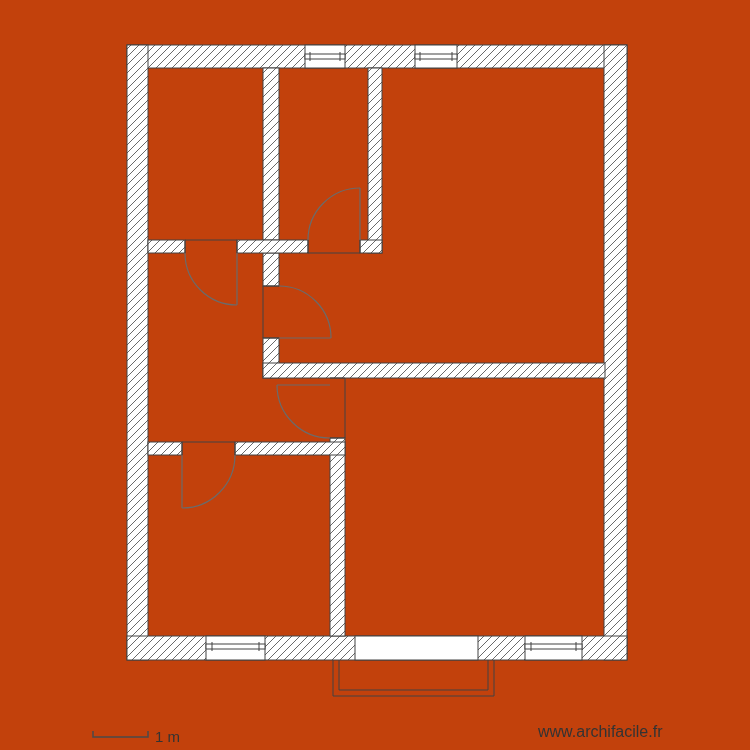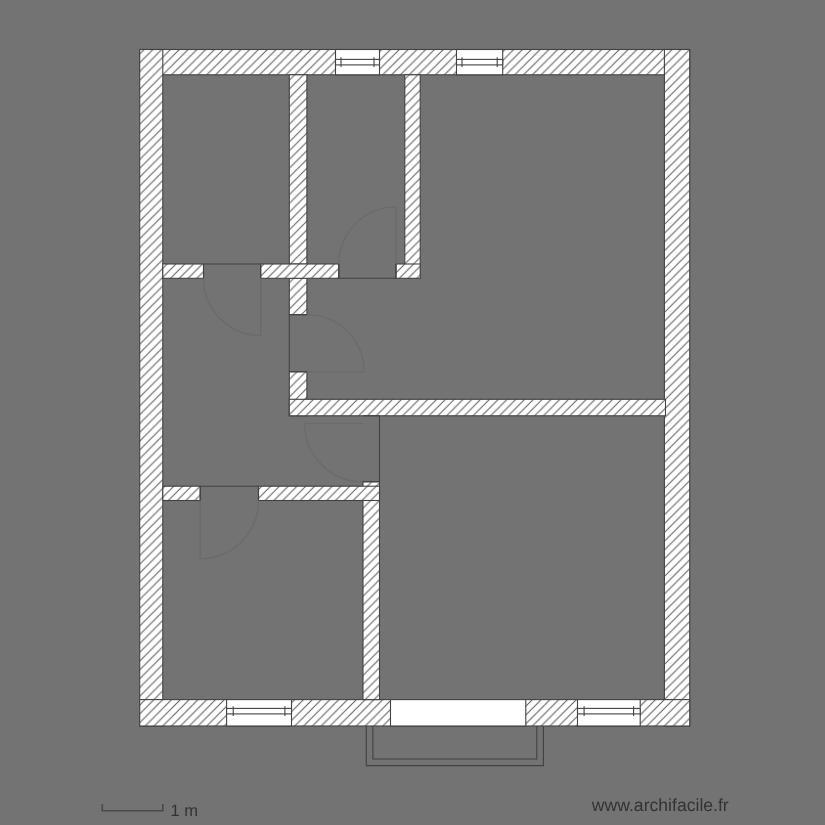--- a/index.html
+++ b/index.html
@@ -8,21 +8,21 @@
     width: 750px;
     height: 750px;
     background: #ffffff;
     font-family: "Liberation Sans", sans-serif;
     overflow: hidden;
   }
   #stage {
     position: relative;
     width: 750px;
     height: 750px;
-    background: #737373;
+    background: #c2410c;
   }
   svg { position: absolute; left: 0; top: 0; }
   text { fill: #333333; }
   .wall { fill: url(#hatch); stroke: #424242; stroke-width: 1; }
   .win  { fill: #ffffff; stroke: #424242; stroke-width: 1; }
   .glass{ fill: #ffffff; stroke: #424242; stroke-width: 1; }
   .tick { stroke: #424242; stroke-width: 1; }
   .jamb { stroke: #424242; stroke-width: 1; fill: none; }
   .leaf { stroke: #6b6b6b; stroke-width: 1.2; fill: none; }
   .arc  { stroke: #6b6b6b; stroke-width: 1.2; fill: none; }

